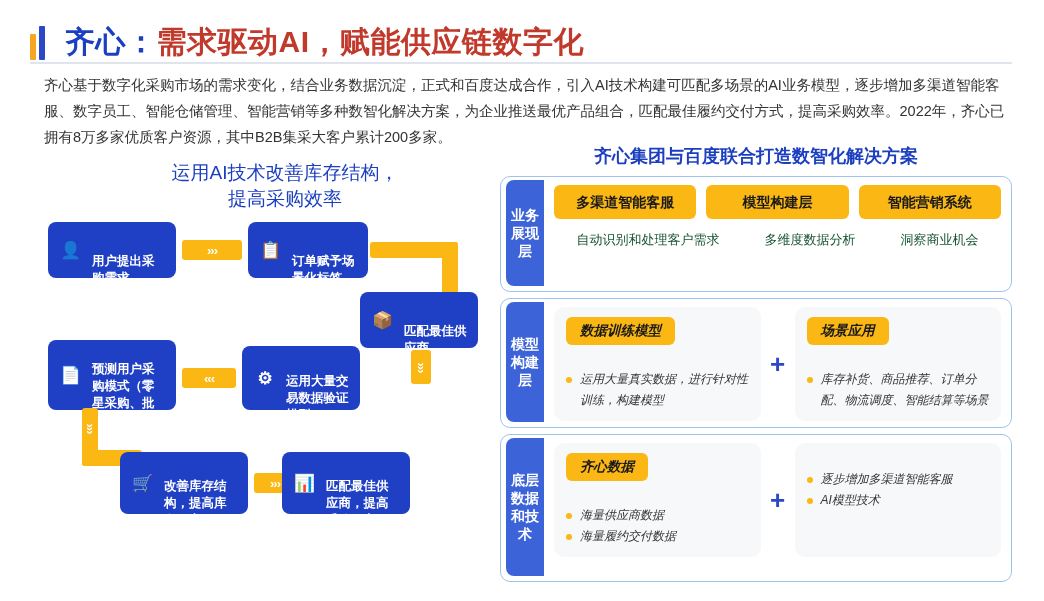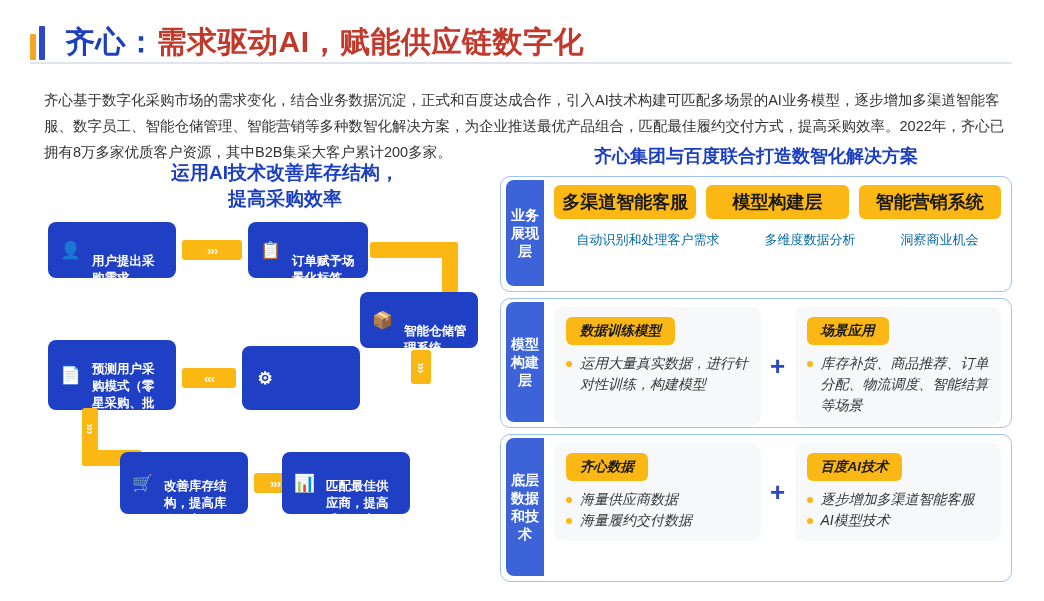--- a/index.html
+++ b/index.html
@@ -21,27 +21,27 @@
   .bar-mark i.b1 { height: 26px; background:#f5a623; }
   .bar-mark i.b2 { height: 34px; background:#2b49c7; }
   .title {
     font-size: 30px; font-weight: bold; color:#1b3fbf; letter-spacing: 0.5px; margin-left: 8px;
   }
   .title .sub { color:#c0392b; }
   .hr-line { position:absolute; left:30px; top:62px; width: 982px; height:2px; background:#dfe4ef; }
 
   .intro {
     position:absolute; left:44px; top:72px; width: 965px;
-    font-size: 14.5px; line-height: 26px; color:#333;margin-top:15px;
+    font-size: 14.5px; line-height: 26px; color:#333;
   }
 
   
   .left-title {
     position:absolute; left:120px; top:160px; width:330px; text-align:center;
-    font-size:19px; font-weight:bold; color:#1b3fbf; line-height:26px;
+    font-size:19px; font-weight:normal; color:#1b3fbf; line-height:26px;
   }
 
   .left-wrap { position:absolute; left:20px; top:150px; width:470px; height:430px; }
   .node {
     position:absolute; background:#1f3fc4; border-radius:8px; color:#fff;
     display:flex; align-items:center; gap:8px; padding:8px 10px;
     font-size:12.5px; line-height:17px; font-weight:bold;
   }
   .node .glyph {
     flex:0 0 auto; width:26px; height:26px; display:flex; align-items:center; justify-content:center;
@@ -67,33 +67,33 @@
   .rlabel {
     flex:0 0 38px; background:#3d63d8; color:#ffffff; font-weight:bold; font-size:14px;
     border-radius:8px 0 0 8px; margin:3px 0 5px 5px;
     display:flex; align-items:center; justify-content:center; text-align:center; line-height:18px;
     padding:4px 2px;
   }
   .rbody { flex:1 1 auto; padding:8px 10px; }
 
   .pill-row { display:flex; gap:10px; justify-content:space-between; }
   .pill {
-    background:#fbb713; color:#1a1a1a; font-weight:bold; font-size:18px; border-radius:6px;
+    background:#fbb713; color:#1a1a1a; font-weight:bold; font-size:14px; border-radius:6px;
     padding:8px 6px; text-align:center; line-height:18px; flex:1 1 0;
   }
-  .cap-row { display:flex; justify-content:space-around; margin-top:12px; font-size:13px; color:#0369a1; }
+  .cap-row { display:flex; justify-content:space-around; margin-top:12px; font-size:13px; color:#14532d; }
 
   .card {
     background:#f7f8fa; border-radius:10px; padding:10px 12px; flex:1 1 0;font-style:italic;
   }
   .card-head {
     background:#fbb713; color:#1a1a1a; font-weight:bold; font-size:13.5px;
     border-radius:6px; padding:5px 14px; display:inline-block; margin-bottom:8px;
   }
-  .bullets { font-size:14px; line-height:21px; color:#333; }
+  .bullets { font-size:12px; line-height:21px; color:#333;margin-top:16px; }
   .bullets div { position:relative; padding-left:14px; }
   .bullets div::before {
     content:""; position:absolute; left:0; top:8px; width:6px; height:6px; border-radius:50%;
     background:#fbb713;
   }
   .plus { flex:0 0 34px; display:flex; align-items:center; justify-content:center;
     color:#2b49c7; font-size:26px; font-weight:bold; }
   .cards { display:flex; align-items:stretch; }
 </style>
 </head>
@@ -131,29 +131,30 @@
   <div class="node" style="left:228px; top:72px; width:120px; height:56px;">
     <span class="glyph">📋</span>
     <span class="txt">订单赋予场景化标签</span>
   </div>
 
   <div style="position:absolute; left:350px; top:92px; width:88px; height:16px; background:#fbb713; border-radius:3px;"></div>
   <div style="position:absolute; left:422px; top:92px; width:16px; height:60px; background:#fbb713; border-radius:3px;"></div>
 
   <div class="node" style="left:340px; top:142px; width:118px; height:56px;">
     <span class="glyph">📦</span>
-    <span class="txt">智能仓储管理系统</span>
+    <span class="txt">匹配最佳供应商</span>
   </div>
 
   <div class="arrowbar" style="left:391px; top:200px; width:20px; height:34px; flex-direction:column;">
     <span style="transform:rotate(90deg); display:inline-block;">›››</span>
   </div>
 
   <div class="node" style="left:222px; top:196px; width:118px; height:64px;">
     <span class="glyph">⚙</span>
+    <span class="txt">运用大量交易数据验证模型</span>
   </div>
 
   <div class="arrowbar" style="left:162px; top:218px; width:54px; height:20px;">
     <span>‹‹‹</span>
   </div>
 
   <div class="node" style="left:28px; top:190px; width:128px; height:70px;">
     <span class="glyph">📄</span>
     <span class="txt">预测用户采购模式（零星采购、批量采购）</span>
   </div>
@@ -225,21 +226,20 @@
     <div class="cards">
       <div class="card">
         <div class="card-head">齐心数据</div>
         <div class="bullets">
           <div>海量供应商数据</div>
           <div>海量履约交付数据</div>
         </div>
       </div>
       <div class="plus">+</div>
       <div class="card">
-        <div class="card-head">百度AI技术</div>
         <div class="bullets">
           <div>逐步增加多渠道智能客服</div>
           <div>AI模型技术</div>
         </div>
       </div>
     </div>
   </div>
 </div>
 
 </body></html>

